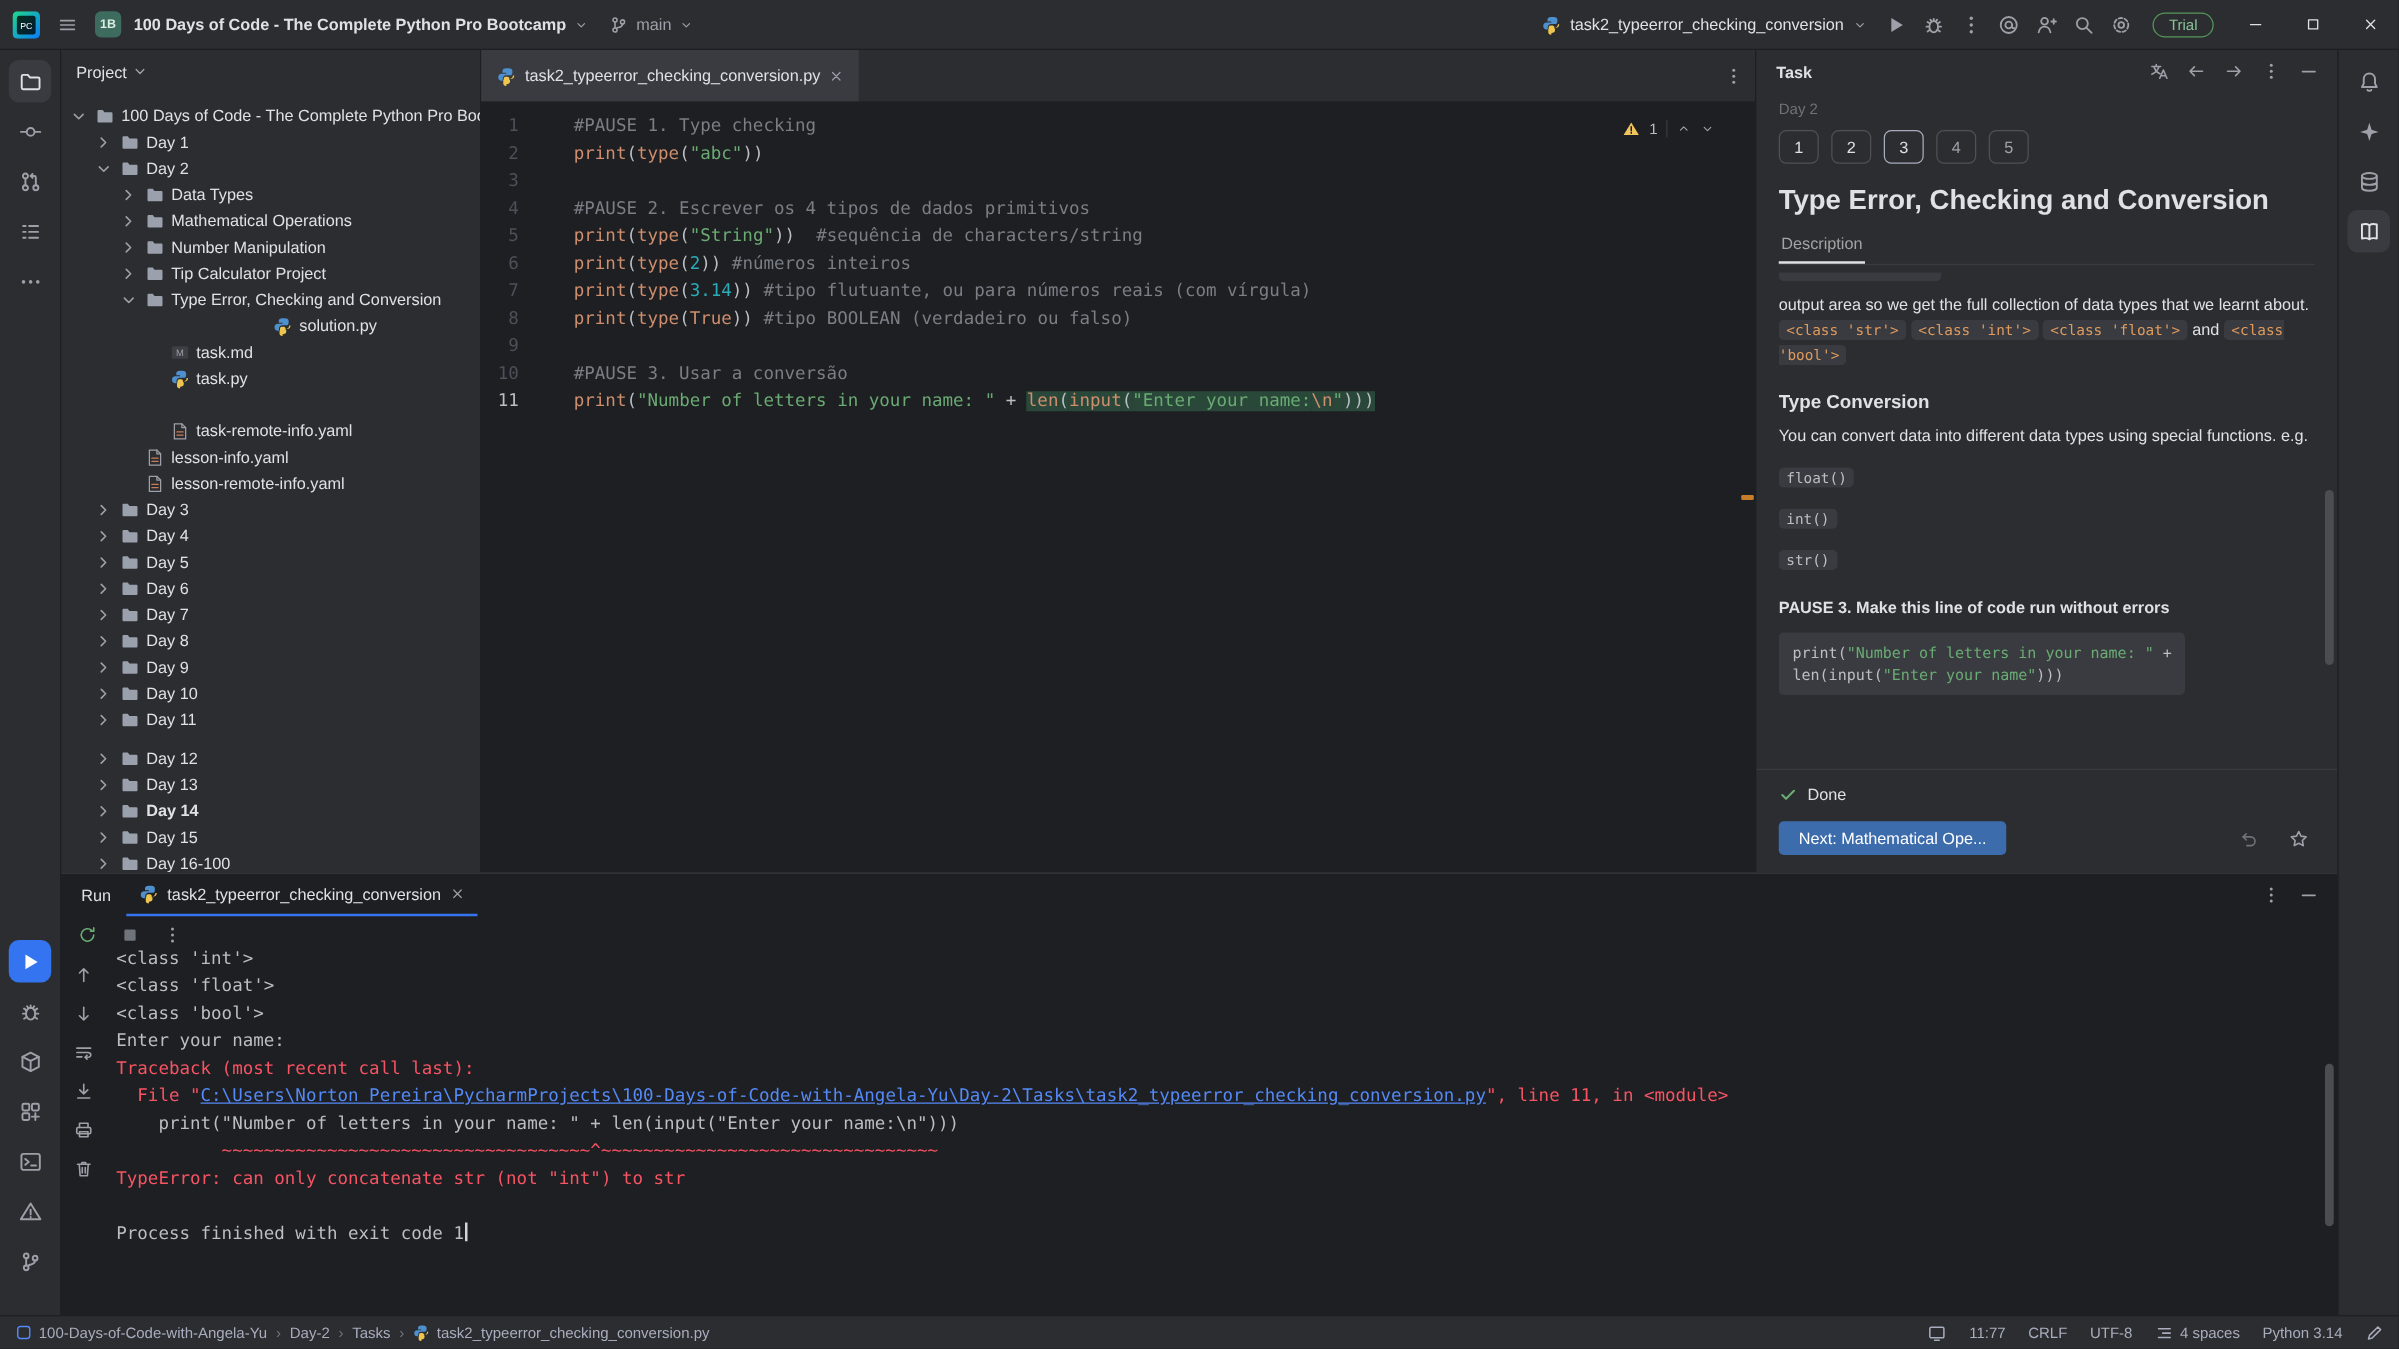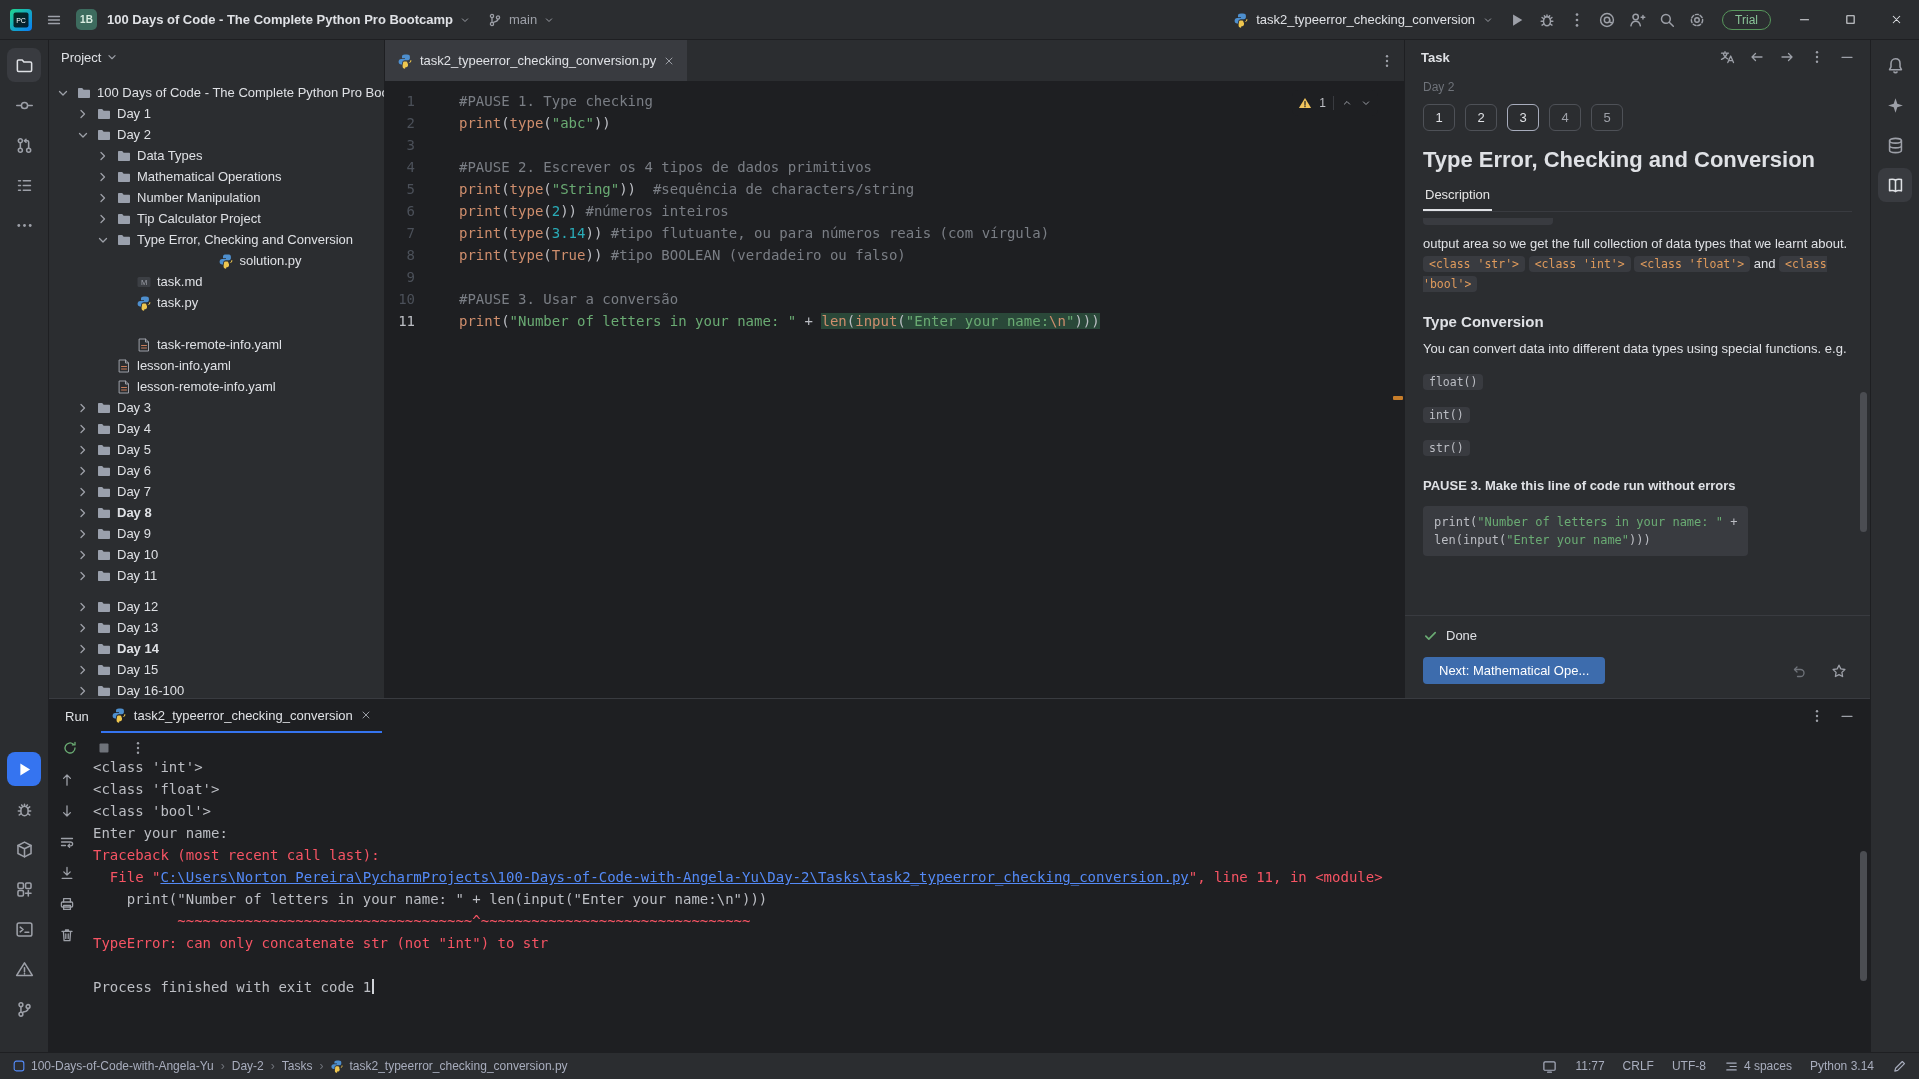--- a/index.html
+++ b/index.html
@@ -79,21 +79,21 @@
   .icon-btn{width:26px;height:26px;border-radius:6px;display:flex;align-items:center;justify-content:center;color:#9da0a8}
   .icon-btn .ic{width:16px;height:16px}
   .task-content{flex:1;overflow:hidden;padding:6px 18px 0 18px;position:relative}
   .lesson-label{color:#6f737a;font-size:12px;margin-bottom:10px}
   #steps{display:flex;gap:10px;margin-bottom:16px}
   .step{width:32px;height:27px;border:1px solid #4e5157;border-radius:6px;display:flex;align-items:center;justify-content:center;font-size:13px;color:#dfe1e5}
   .step.todo{color:#9da0a8}
   .step.current{border-color:#a8adbd}
   .task-title{font-size:22px;font-weight:bold;color:#dfe1e5;margin-bottom:14px}
   .desc-tabs{border-bottom:1px solid #393b40;margin-bottom:4px}
-  .desc-tab{display:inline-block;padding:0 2px 7px 2px;border-bottom:2px solid #dfe1e5;color:#e5e5e5}
+  .desc-tab{display:inline-block;padding:0 2px 7px 2px;border-bottom:2px solid #dfe1e5;color:#a3a3a3}
   #task-blocks{font-size:13px;line-height:20px;color:#dfe1e5;overflow:hidden}
   .cut-row{height:9px;overflow:hidden;margin-top:2px}
   .cut-row .chip{display:inline-block;width:130px;height:18px;transform:translateY(-11px)}
   .desc-p{margin:7px 0}
   .desc-h{font-size:15px;font-weight:bold;margin:18px 0 6px}
   .desc-b{font-weight:bold;margin:18px 0 8px}
   .chip{background:#393b40;border-radius:4px;padding:1px 6px;font-family:"DejaVu Sans Mono",monospace;font-size:11.5px}
   .chip-class{color:#e09b5c}
   .chip-code{color:#bcbec4}
   .chip-row{margin:13px 0}
@@ -649,21 +649,21 @@
                     <path d="M6 4.5L9.5 8L6 11.5"></path>
                   </svg>
                 </span>
                 <span class="ic">
                   <svg viewBox="0 0 16 16">
                     <path d="M2 4c0-.6.4-1 1-1h3.2l1.4 1.7H13c.6 0 1 .4 1 1V12c0 .6-.4 1-1 1H3c-.6 0-1-.4-1-1V4z" fill="#9aa0ac"></path>
                   </svg>
                 </span>
                 <span class="tree-label">Day 7</span>
               </div>
-              <div class="tree-row" style="padding-left: 26px; font-weight: bold;">
+              <div class="tree-row" style="padding-left: 26px;">
                 <span class="twisty">
                   <svg viewBox="0 0 16 16" fill="none" stroke="currentColor" stroke-width="1.3" stroke-linecap="round" stroke-linejoin="round">
                     <path d="M6 4.5L9.5 8L6 11.5"></path>
                   </svg>
                 </span>
                 <span class="ic">
                   <svg viewBox="0 0 16 16">
                     <path d="M2 4c0-.6.4-1 1-1h3.2l1.4 1.7H13c.6 0 1 .4 1 1V12c0 .6-.4 1-1 1H3c-.6 0-1-.4-1-1V4z" fill="#9aa0ac"></path>
                   </svg>
                 </span>

